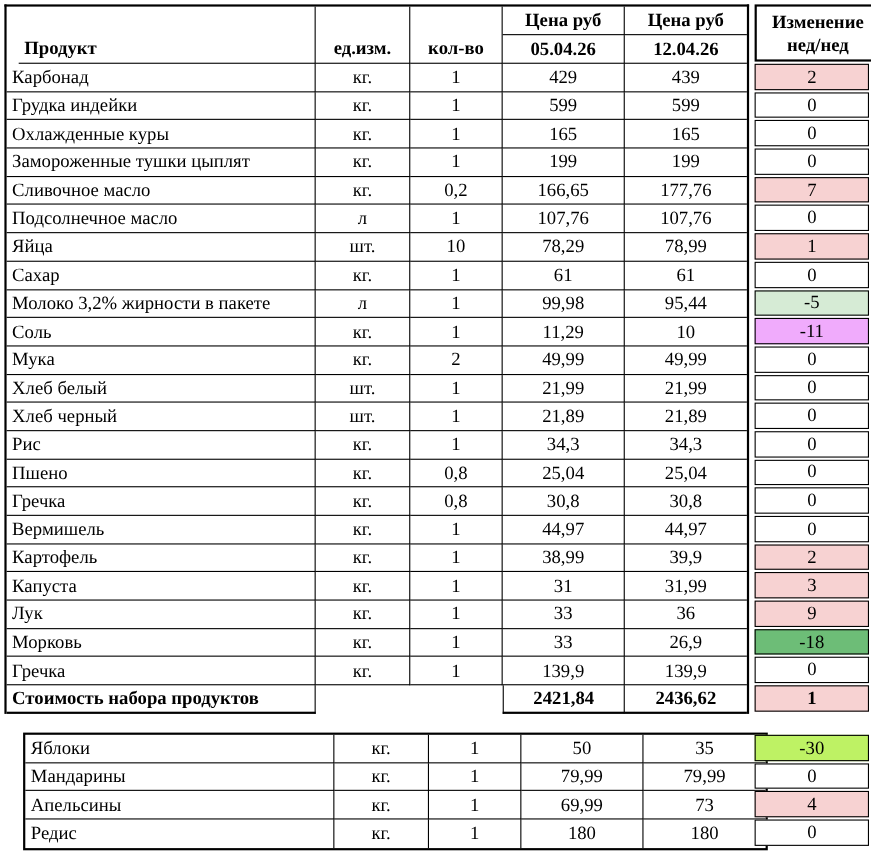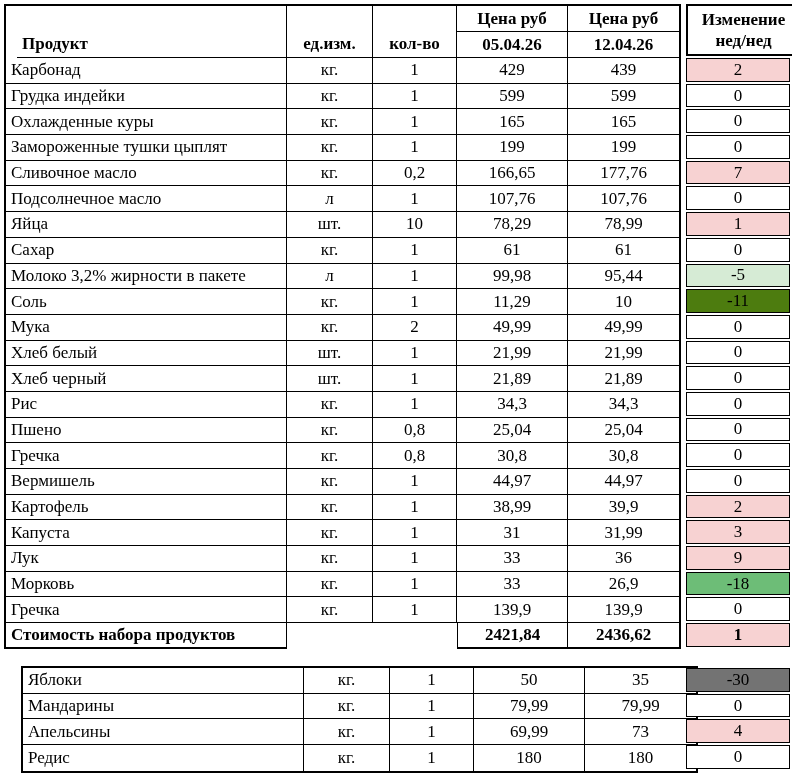--- a/index.html
+++ b/index.html
@@ -187,21 +187,21 @@
   <div id="chgMain" class="chgstack">
       <div class="chg" style="background-color: rgb(247, 210, 210);">2</div>
       <div class="chg" style="background-color: rgb(255, 255, 255);">0</div>
       <div class="chg" style="background-color: rgb(255, 255, 255);">0</div>
       <div class="chg" style="background-color: rgb(255, 255, 255);">0</div>
       <div class="chg" style="background-color: rgb(247, 210, 210);">7</div>
       <div class="chg" style="background-color: rgb(255, 255, 255);">0</div>
       <div class="chg" style="background-color: rgb(247, 210, 210);">1</div>
       <div class="chg" style="background-color: rgb(255, 255, 255);">0</div>
       <div class="chg" style="background-color: rgb(214, 235, 213);">-5</div>
-      <div class="chg" style="background-color: #4d7c0f;">-11</div>
+      <div class="chg" style="background-color: #f0abfc;">-11</div>
       <div class="chg" style="background-color: rgb(255, 255, 255);">0</div>
       <div class="chg" style="background-color: rgb(255, 255, 255);">0</div>
       <div class="chg" style="background-color: rgb(255, 255, 255);">0</div>
       <div class="chg" style="background-color: rgb(255, 255, 255);">0</div>
       <div class="chg" style="background-color: rgb(255, 255, 255);">0</div>
       <div class="chg" style="background-color: rgb(255, 255, 255);">0</div>
       <div class="chg" style="background-color: rgb(255, 255, 255);">0</div>
       <div class="chg" style="background-color: rgb(247, 210, 210);">2</div>
       <div class="chg" style="background-color: rgb(247, 210, 210);">3</div>
       <div class="chg" style="background-color: rgb(247, 210, 210);">9</div>
@@ -228,19 +228,19 @@
       <div class="c ">69,99</div>
       <div class="c lastcol">73</div>
       <div class="c name nb">Редис</div>
       <div class="c  nb">кг.</div>
       <div class="c  nb">1</div>
       <div class="c  nb">180</div>
       <div class="c lastcol nb">180</div>
     </div>
 
   <div id="chgExtra" class="chgstack">
-      <div class="chg" style="background-color: #737373;">-30</div>
+      <div class="chg" style="background-color: #bef264;">-30</div>
       <div class="chg" style="background-color: rgb(255, 255, 255);">0</div>
       <div class="chg" style="background-color: rgb(247, 210, 210);">4</div>
       <div class="chg" style="background-color: rgb(255, 255, 255);">0</div>
     </div>
 
 </div>
 
 </body></html>

